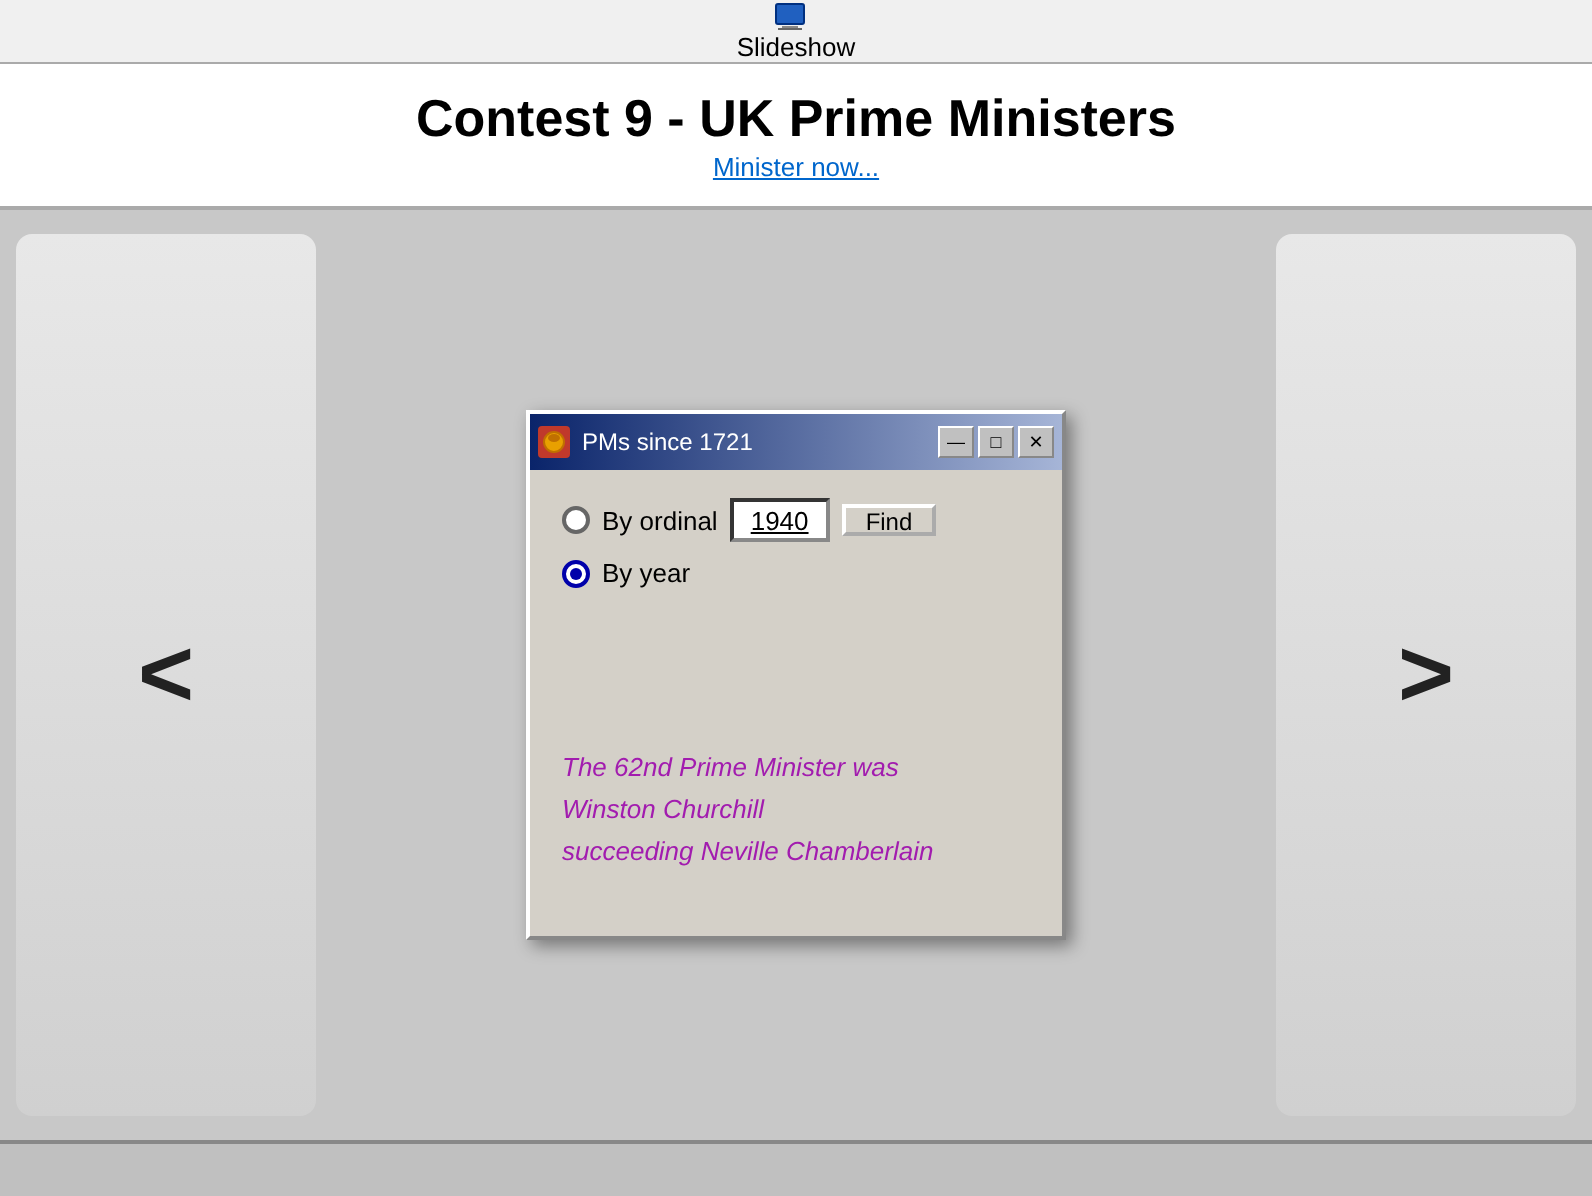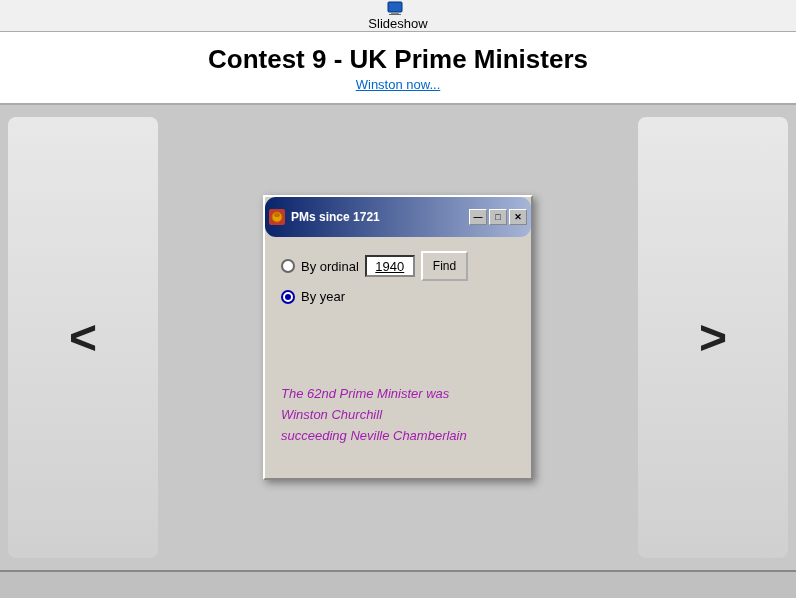--- a/index.html
+++ b/index.html
@@ -112,28 +112,27 @@
     .dialog-window {
       width: 270px;
       background: #d4d0c8;
       border: 2px solid #888;
       border-top: 2px solid #fff;
       border-left: 2px solid #fff;
       box-shadow: 3px 3px 8px rgba(0,0,0,0.4);
     }
     .dialog-titlebar {
       background: linear-gradient(to right, #0a246a, #a6b5d7);
-      height: 40px;
+      height: 28px;
       display: flex;
       align-items: center;
       padding: 0 4px;
       color: white;
       font-size: 12px;
-      font-weight: bold;
-      border-radius: 11px;
+      font-weight: normal;
     }
     .dialog-titlebar-icon {
       width: 16px;
       height: 16px;
       margin-right: 6px;
       background: #c0392b;
       border-radius: 2px;
       display: flex;
       align-items: center;
       justify-content: center;
@@ -201,21 +200,21 @@
       width: 50px;
       height: 22px;
       border: 2px inset #888;
       background: white;
       font-size: 13px;
       text-align: center;
       padding: 1px 3px;
       text-decoration: underline;
     }
     .find-btn {
-      height: 30px;
+      height: 16px;
       padding: 0 10px;
       background: #d4d0c8;
       border: 2px outset #fff;
       font-size: 12px;
       cursor: pointer;
     }
     .result-area {
       margin-top: 80px;
       font-size: 13px;
       line-height: 1.6;
@@ -246,21 +245,21 @@
   <span class="title-bar-label">Slideshow</span>
   <div class="title-bar-controls">
     <button class="title-btn">—</button>
     <button class="title-btn">□</button>
     <button class="title-btn close">✕</button>
   </div>
 </div>
 
 <div class="header-area">
   <div class="main-title">Contest 9 - UK Prime Ministers</div>
-  <a class="download-link">Winston now...</a>
+  <a class="download-link">Minister now...</a>
 </div>
 
 <div class="content-area">
 
   <div class="nav-panel">
     <span class="nav-arrow">&lt;</span>
   </div>
 
   <div class="slide-area">
     <div class="dialog-window">

